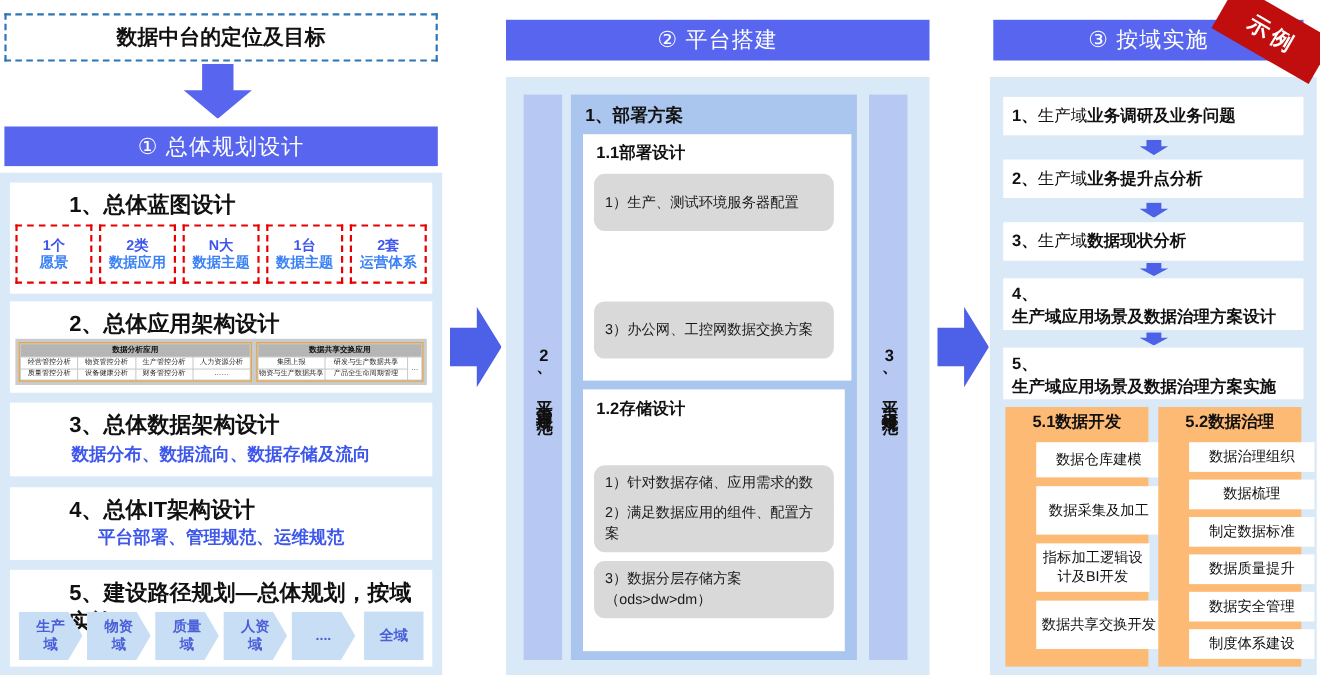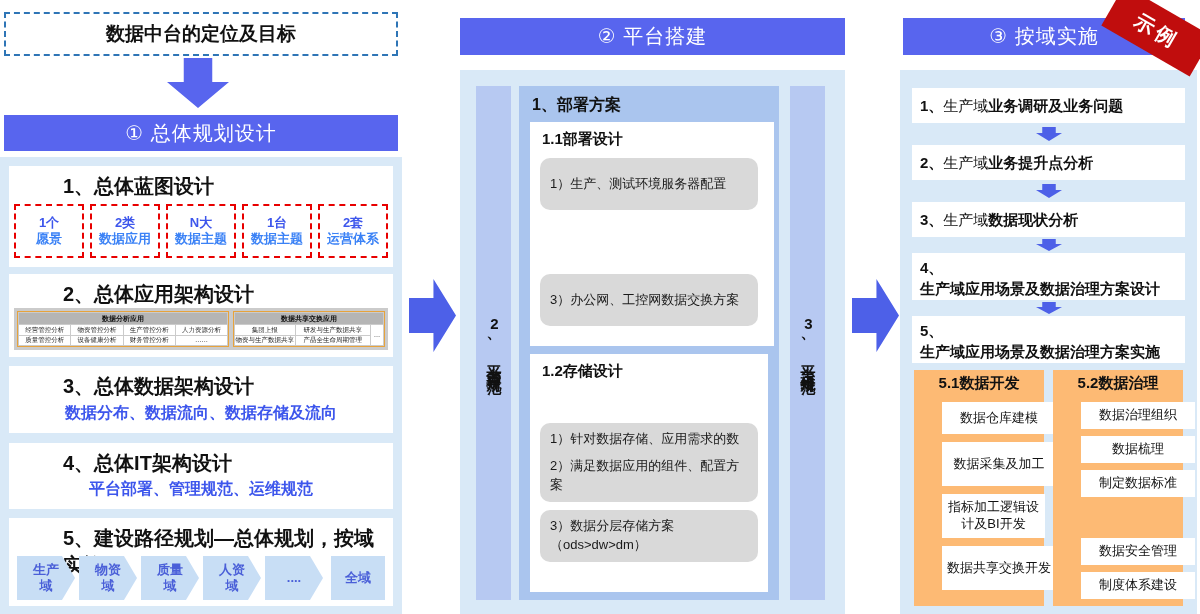--- a/index.html
+++ b/index.html
@@ -275,18 +275,19 @@
       <div class="cell" style="left:8px;top:72px;width:114px;height:44px;">数据采集及加工</div>
       <div class="cell" style="left:8px;top:124px;width:103px;height:44px;">指标加工逻辑设计及BI开发</div>
       <div class="cell" style="left:8px;top:176px;width:114px;height:44px;">数据共享交换开发</div>
     </div>
 
     <div class="subcol" style="left:153px;top:300px;width:130px;height:236px;">
       <div class="subcol-title">5.2数据治理</div>
       <div class="cell" style="left:8px;top:32px;width:114px;height:27px;">数据治理组织</div>
       <div class="cell" style="left:8px;top:66px;width:114px;height:27px;">数据梳理</div>
       <div class="cell" style="left:8px;top:100px;width:114px;height:27px;">制定数据标准</div>
+      <div class="cell" style="left:8px;top:134px;width:114px;height:27px;">数据质量提升</div>
       <div class="cell" style="left:8px;top:168px;width:114px;height:27px;">数据安全管理</div>
       <div class="cell" style="left:8px;top:202px;width:114px;height:27px;">制度体系建设</div>
     </div>
   </div>
 
 </div>
 
 </body></html>

